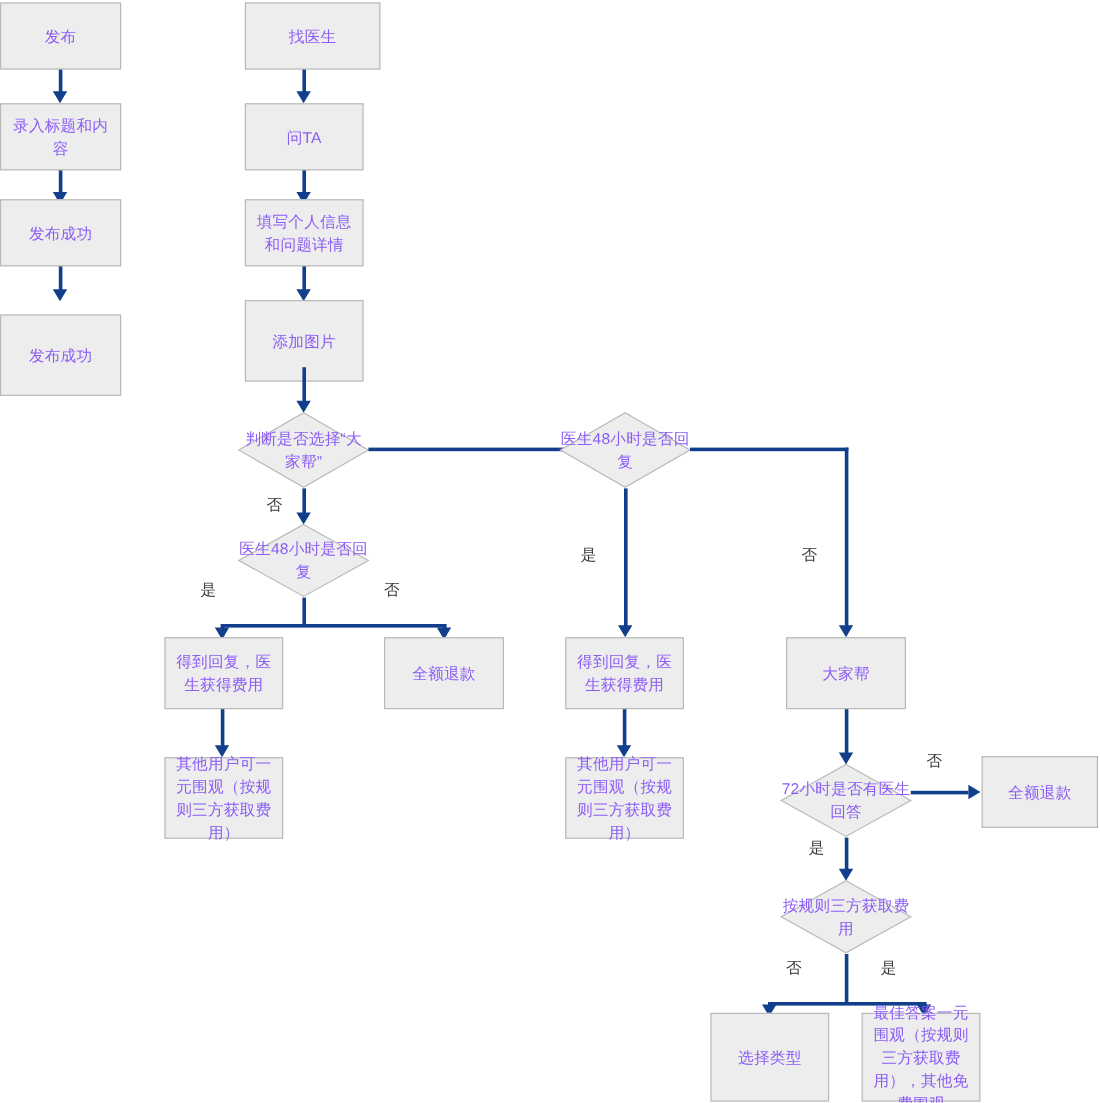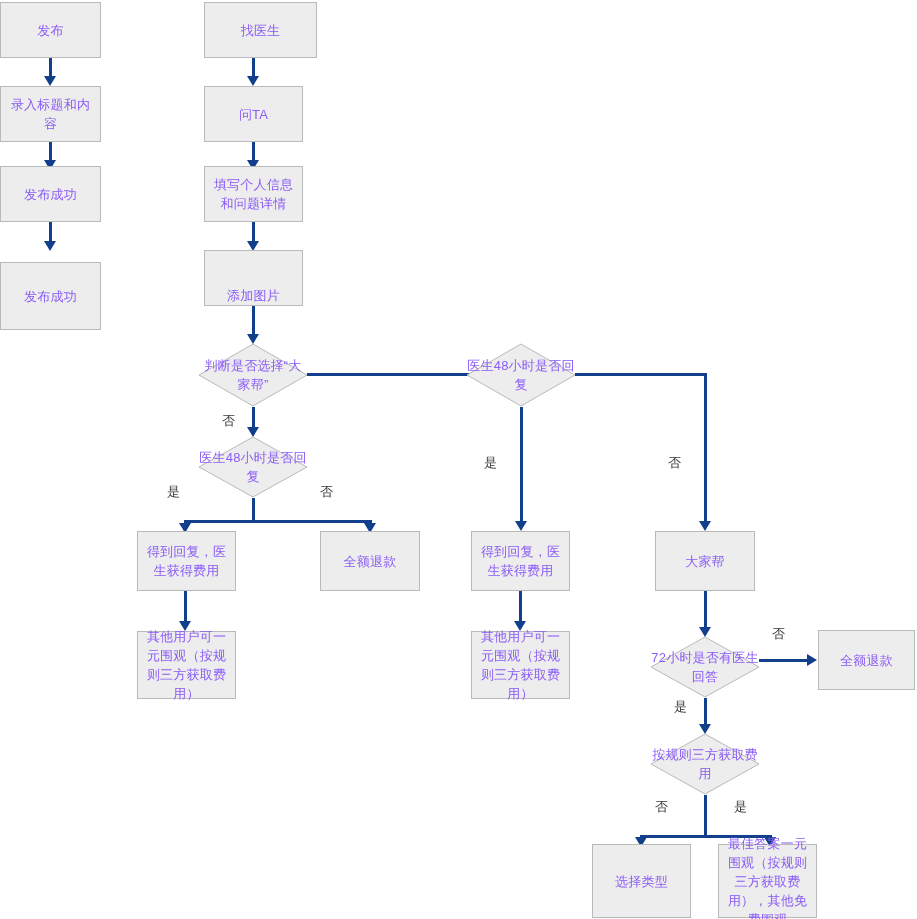--- a/index.html
+++ b/index.html
@@ -122,21 +122,21 @@
   </div>
   <div class="edge v" style="left:252px; top:142px; height:20px;"></div>
   <div class="arrow down" style="left:247px; top:160px;"></div>
 
   <div class="node process" style="left:204px; top:166px; width:99px; height:56px;">
     <span class="label">填写个人信息和问题详情</span>
   </div>
   <div class="edge v" style="left:252px; top:222px; height:21px;"></div>
   <div class="arrow down" style="left:247px; top:241px;"></div>
 
-  <div class="node process" style="left:204px; top:250px; width:99px; height:56px;align-items:flex-end;">
+  <div class="node process" style="left:204px; top:250px; width:99px; height:68px;">
     <span class="label">添加图片</span>
   </div>
   <div class="edge v" style="left:252px; top:306px; height:30px;"></div>
   <div class="arrow down" style="left:247px; top:334px;"></div>
 
   <div class="node decision" style="left:198px; top:343px; width:110px; height:64px;">
     <svg width="110" height="64" viewBox="0 0 110 64">
       <polygon points="55,1 109,32 55,63 1,32" fill="#ededed" stroke="#b9b9b9" stroke-width="1"></polygon>
     </svg>
     <span class="label">判断是否选择“大家帮”</span>

